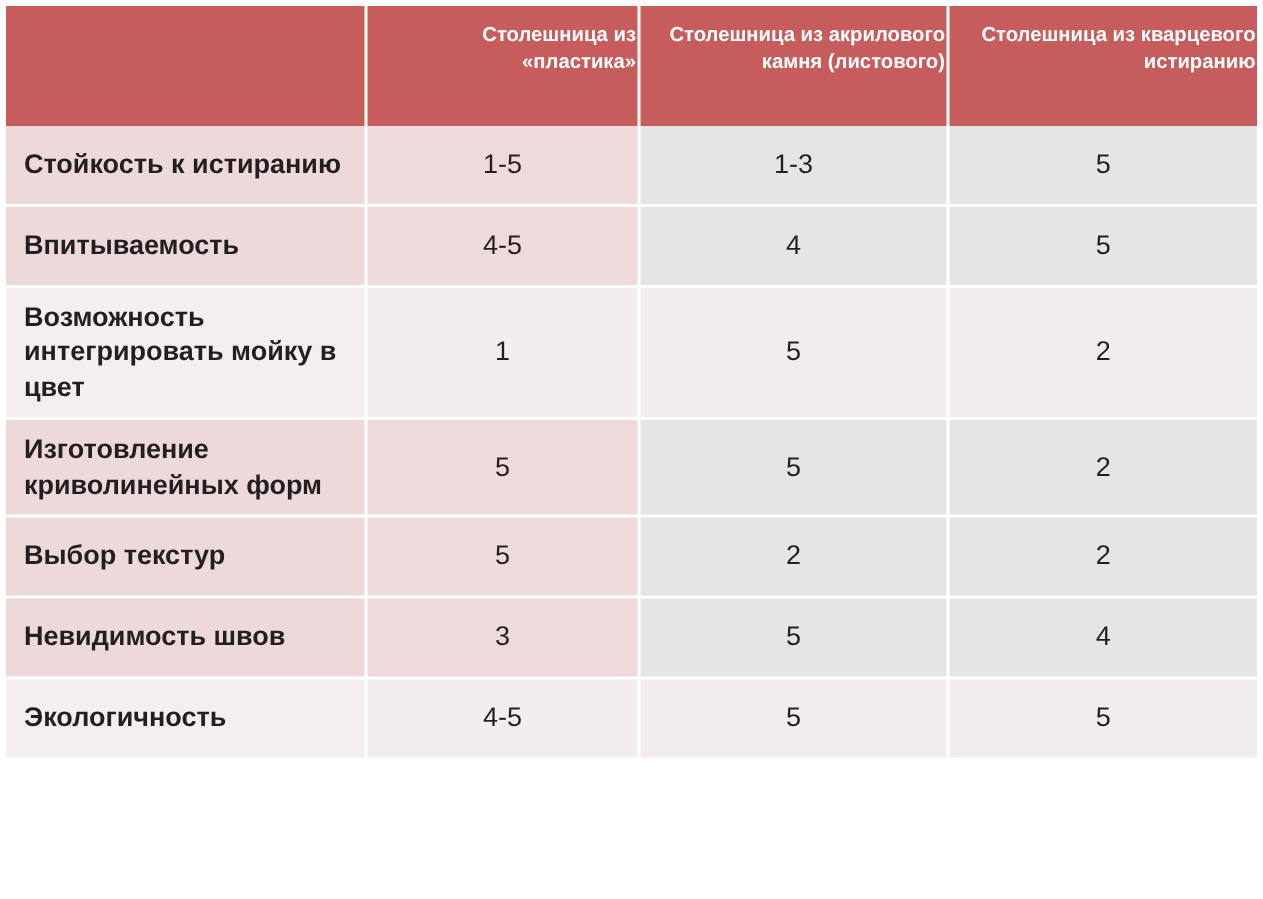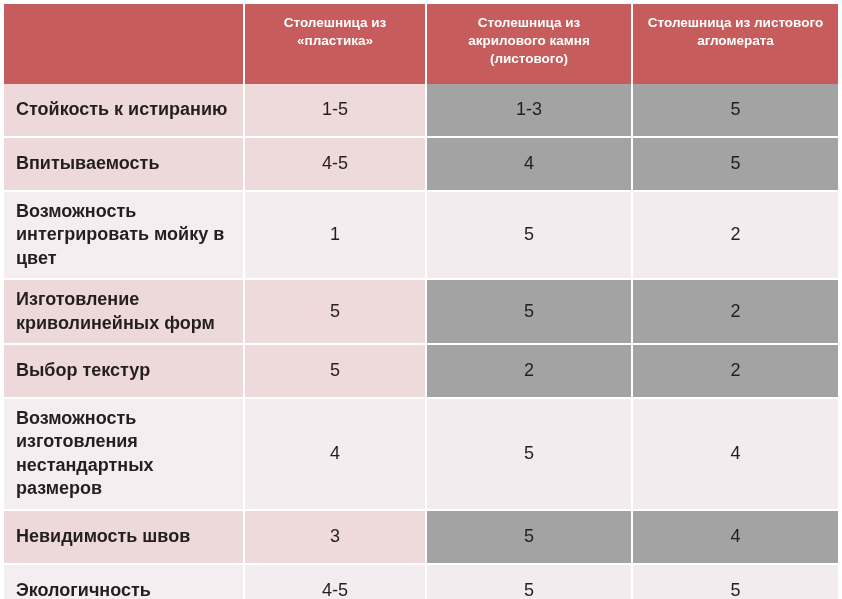--- a/index.html
+++ b/index.html
@@ -29,23 +29,23 @@
   table.comparison col.c0 { width: 240px; }
   table.comparison col.c1 { width: 182px; }
   table.comparison col.c2 { width: 206px; }
   table.comparison col.c3 { width: 206px; }
 
   thead th {
     background: #c75c5c;
     color: #ffffff;
     font-weight: bold;
     font-size: 13.5px;
-    text-align: center;
+    text-align: right;
     vertical-align: top;
-    padding: 10px 12px 12px 12px;
+    padding: 10px 1px 12px 12px;
     line-height: 1.33;
     border-right: 2px solid #ffffff;
     height: 58px;
   }
   thead th.empty-head {
     background: #c75c5c;
   }
   thead th:last-child { border-right: none; }
 
   tbody td {
@@ -64,21 +64,21 @@
     font-weight: bold;
     text-align: left;
   }
   tbody td.value {
     text-align: center;
     font-weight: normal;
   }
 
   
   tbody tr.odd td.label  { background: #edd8da; }
-  tbody tr.odd td.value  { background: #a3a3a3; }
+  tbody tr.odd td.value  { background: #e5e5e5; }
   tbody tr.even td.label { background: #f4eef0; }
   tbody tr.even td.value { background: #f2ecef; }
 
   tbody tr.odd td.value.v1 { background: #eed9db; }
   tbody tr.even td.value.v1 { background: #f3edef; }
 
   tbody tr:last-child td { border-bottom: none; }
 </style>
 </head>
 <body>
@@ -89,21 +89,21 @@
       <col class="c0">
         <col class="c1">
         <col class="c2">
         <col class="c3">
     </colgroup>
     <thead>
       <tr>
         <th class="empty-head"></th>
         <th>Столешница из «пластика»</th>
         <th>Столешница из акрилового камня (листового)</th>
-        <th>Столешница из листового агломерата</th>
+        <th>Столешница из кварцевого истиранию</th>
       </tr>
     </thead>
     <tbody>
       <tr class="odd">
         <td class="label">Стойкость к истиранию</td>
         <td class="value v1">1-5</td>
         <td class="value">1-3</td>
         <td class="value">5</td>
       </tr>
       <tr class="odd">
@@ -123,26 +123,20 @@
         <td class="value v1">5</td>
         <td class="value">5</td>
         <td class="value">2</td>
       </tr>
       <tr class="odd">
         <td class="label">Выбор текстур</td>
         <td class="value v1">5</td>
         <td class="value">2</td>
         <td class="value">2</td>
       </tr>
-      <tr class="even">
-        <td class="label">Возможность изготовления нестандартных размеров</td>
-        <td class="value v1">4</td>
-        <td class="value">5</td>
-        <td class="value">4</td>
-      </tr>
       <tr class="odd">
         <td class="label">Невидимость швов</td>
         <td class="value v1">3</td>
         <td class="value">5</td>
         <td class="value">4</td>
       </tr>
       <tr class="even">
         <td class="label">Экологичность</td>
         <td class="value v1">4-5</td>
         <td class="value">5</td>

